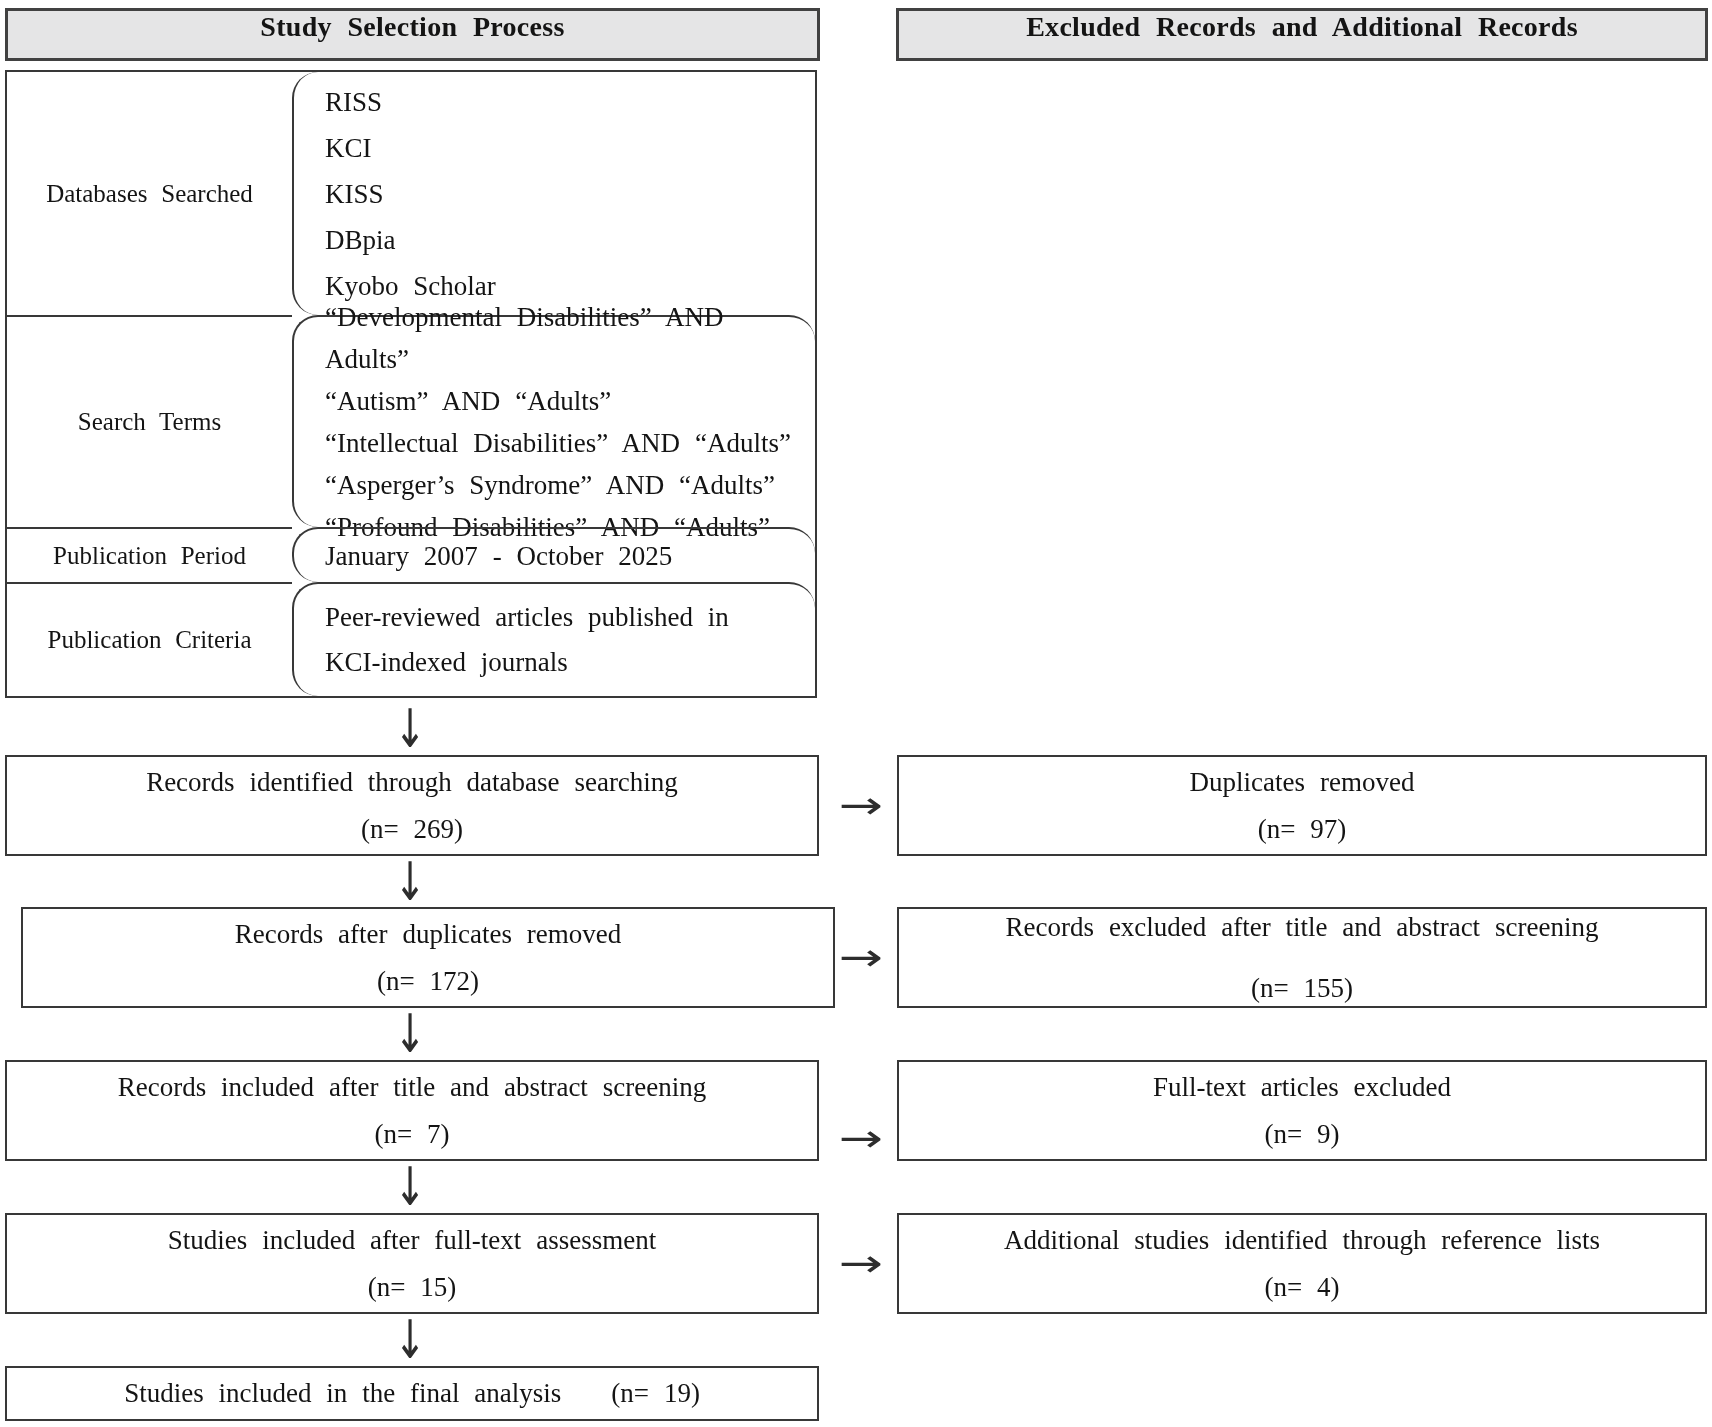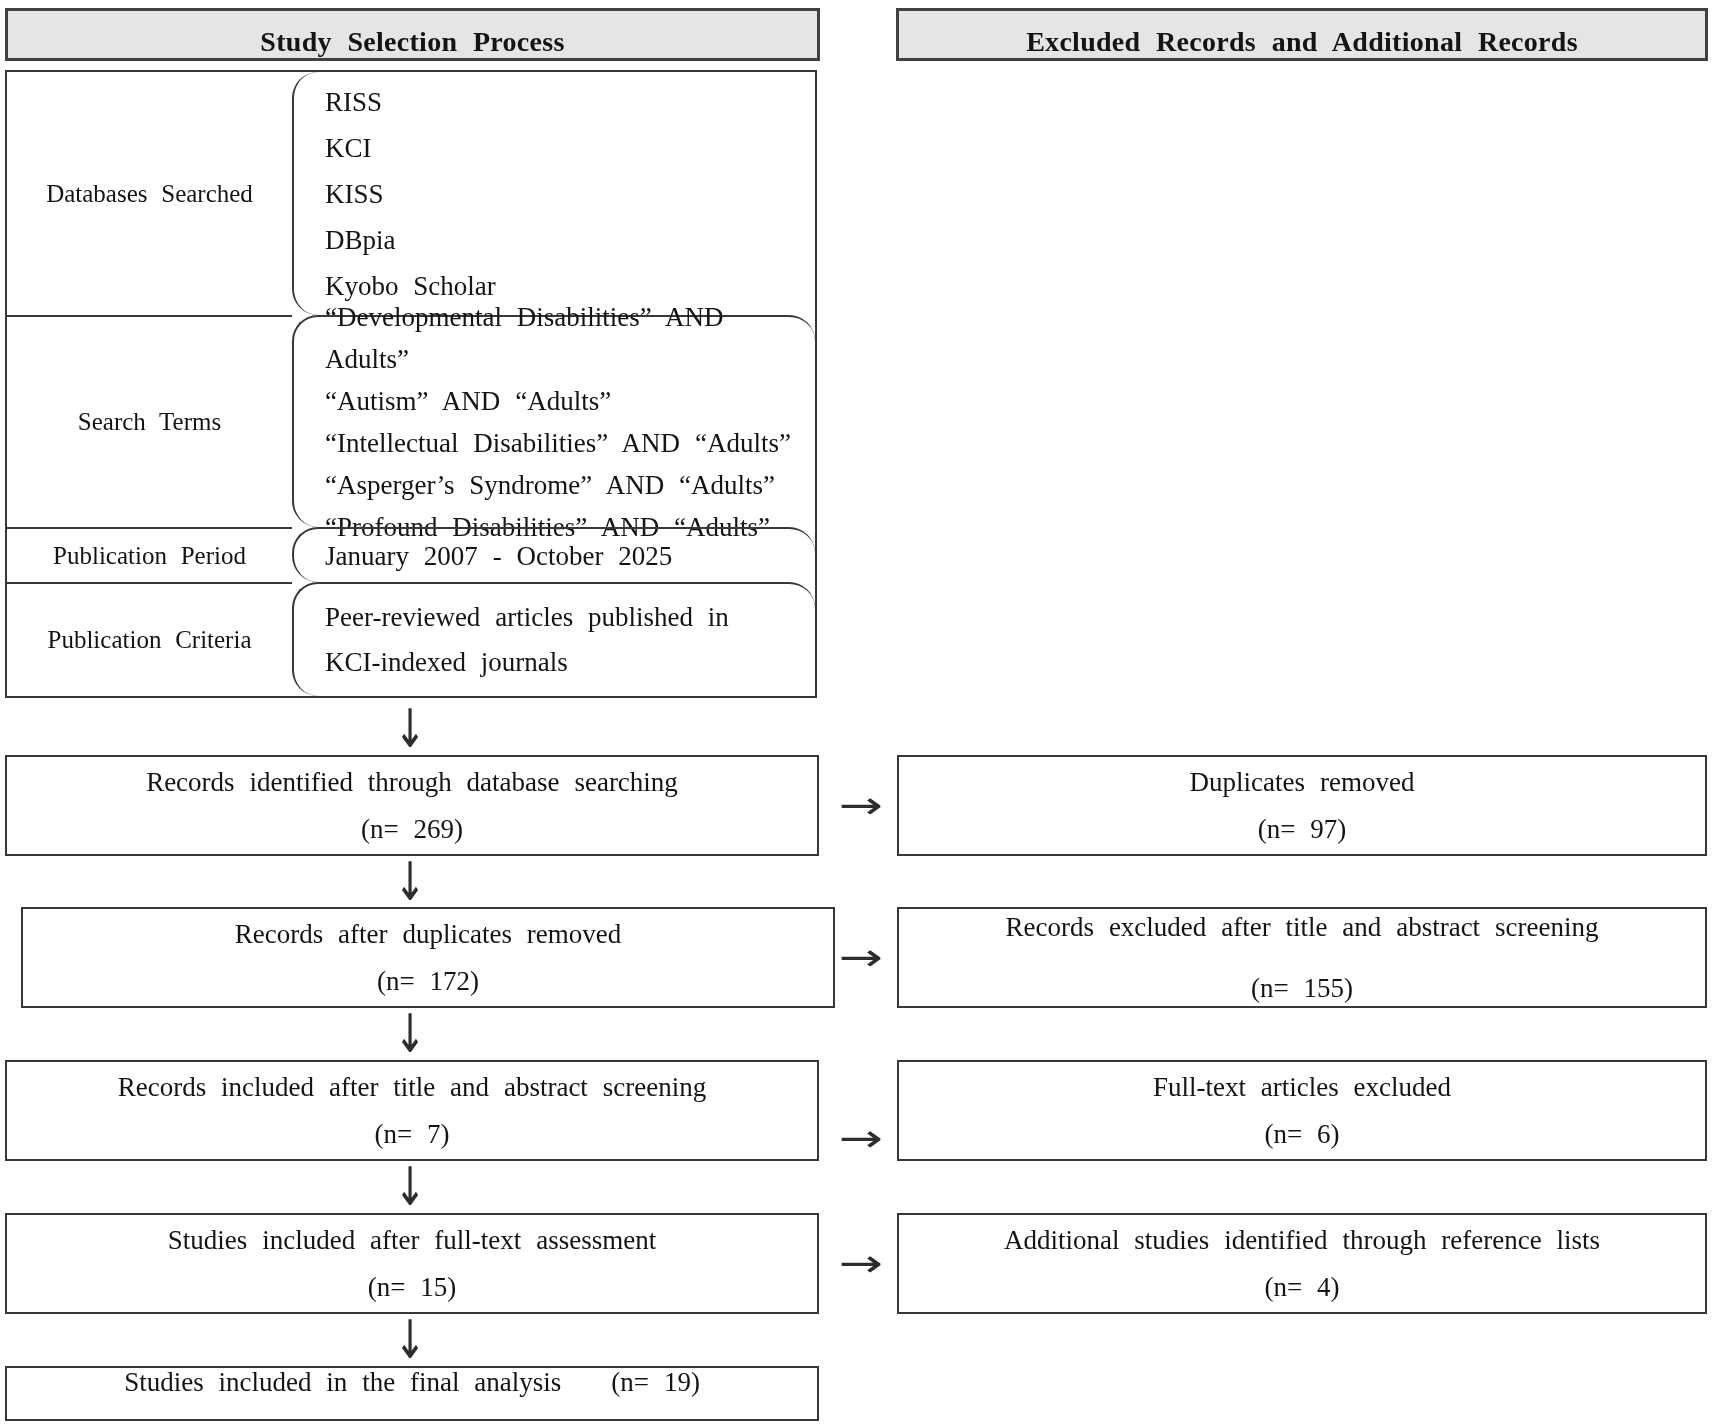--- a/index.html
+++ b/index.html
@@ -7,21 +7,21 @@
     width:1712px;height:1427px;position:relative;overflow:hidden;
     font-family:"Liberation Serif","DejaVu Serif",serif;
     color:#141414;
   }
   .abs{position:absolute;box-sizing:border-box;}
 
   
   .hdr{
     background:#e5e5e6;
     border:3px solid #414141;
-    display:flex;align-items:flex-end;justify-content:center;
+    display:flex;align-items:flex-start;justify-content:center;
     font-size:28px;font-weight:bold;
     word-spacing:0.30em;letter-spacing:0.01em;
   }
 
   
   .ctable{
     border:2px solid #383838;
     display:grid;
     grid-template-columns:285px 1fr;
     grid-template-rows:243px 212px 55px 114px;
@@ -36,21 +36,21 @@
     padding-left:31px;font-size:27px;word-spacing:0.30em;border-radius:26px;
   }
   .ctable .rt{border-top:2px solid #383838;}
   .ctable .val .ln{line-height:42px;}
   .ctable .val.db .ln{line-height:46px;}
   .ctable .val.pc .ln{line-height:45px;}
 
   
   .fbox{
     border:2px solid #383838;background:#ffffff;
-    display:flex;flex-direction:column;justify-content:center;
+    display:flex;flex-direction:column;align-items:center;justify-content:center;
     gap:18px;
     font-size:27px;word-spacing:0.30em;text-align:center;
   }
   .fbox .t,.fbox .n{line-height:1.05;}
   .fbox.single{flex-direction:row;gap:0;}
   .fbox.single .n{margin-left:26px;}
 
   
   .arrow{
     position:absolute;transform:translate(-50%,-50%);
@@ -132,21 +132,21 @@
   <div class="n">(n= 97)</div>
 </div>
 
 <div class="abs fbox" style="left:897px;top:907px;width:810px;height:101px;gap:33px;">
   <div class="t">Records excluded after title and abstract screening</div>
   <div class="n">(n= 155)</div>
 </div>
 
 <div class="abs fbox" style="left:897px;top:1060px;width:810px;height:101px;">
   <div class="t">Full-text articles excluded</div>
-  <div class="n">(n= 6)</div>
+  <div class="n">(n= 9)</div>
 </div>
 
 <div class="abs fbox" style="left:897px;top:1213px;width:810px;height:101px;">
   <div class="t">Additional studies identified through reference lists</div>
   <div class="n">(n= 4)</div>
 </div>
 
 <div class="arrow down" style="left:410px;top:729px;">↓</div>
 <div class="arrow down" style="left:410px;top:882px;">↓</div>
 <div class="arrow down" style="left:410px;top:1034px;">↓</div>

